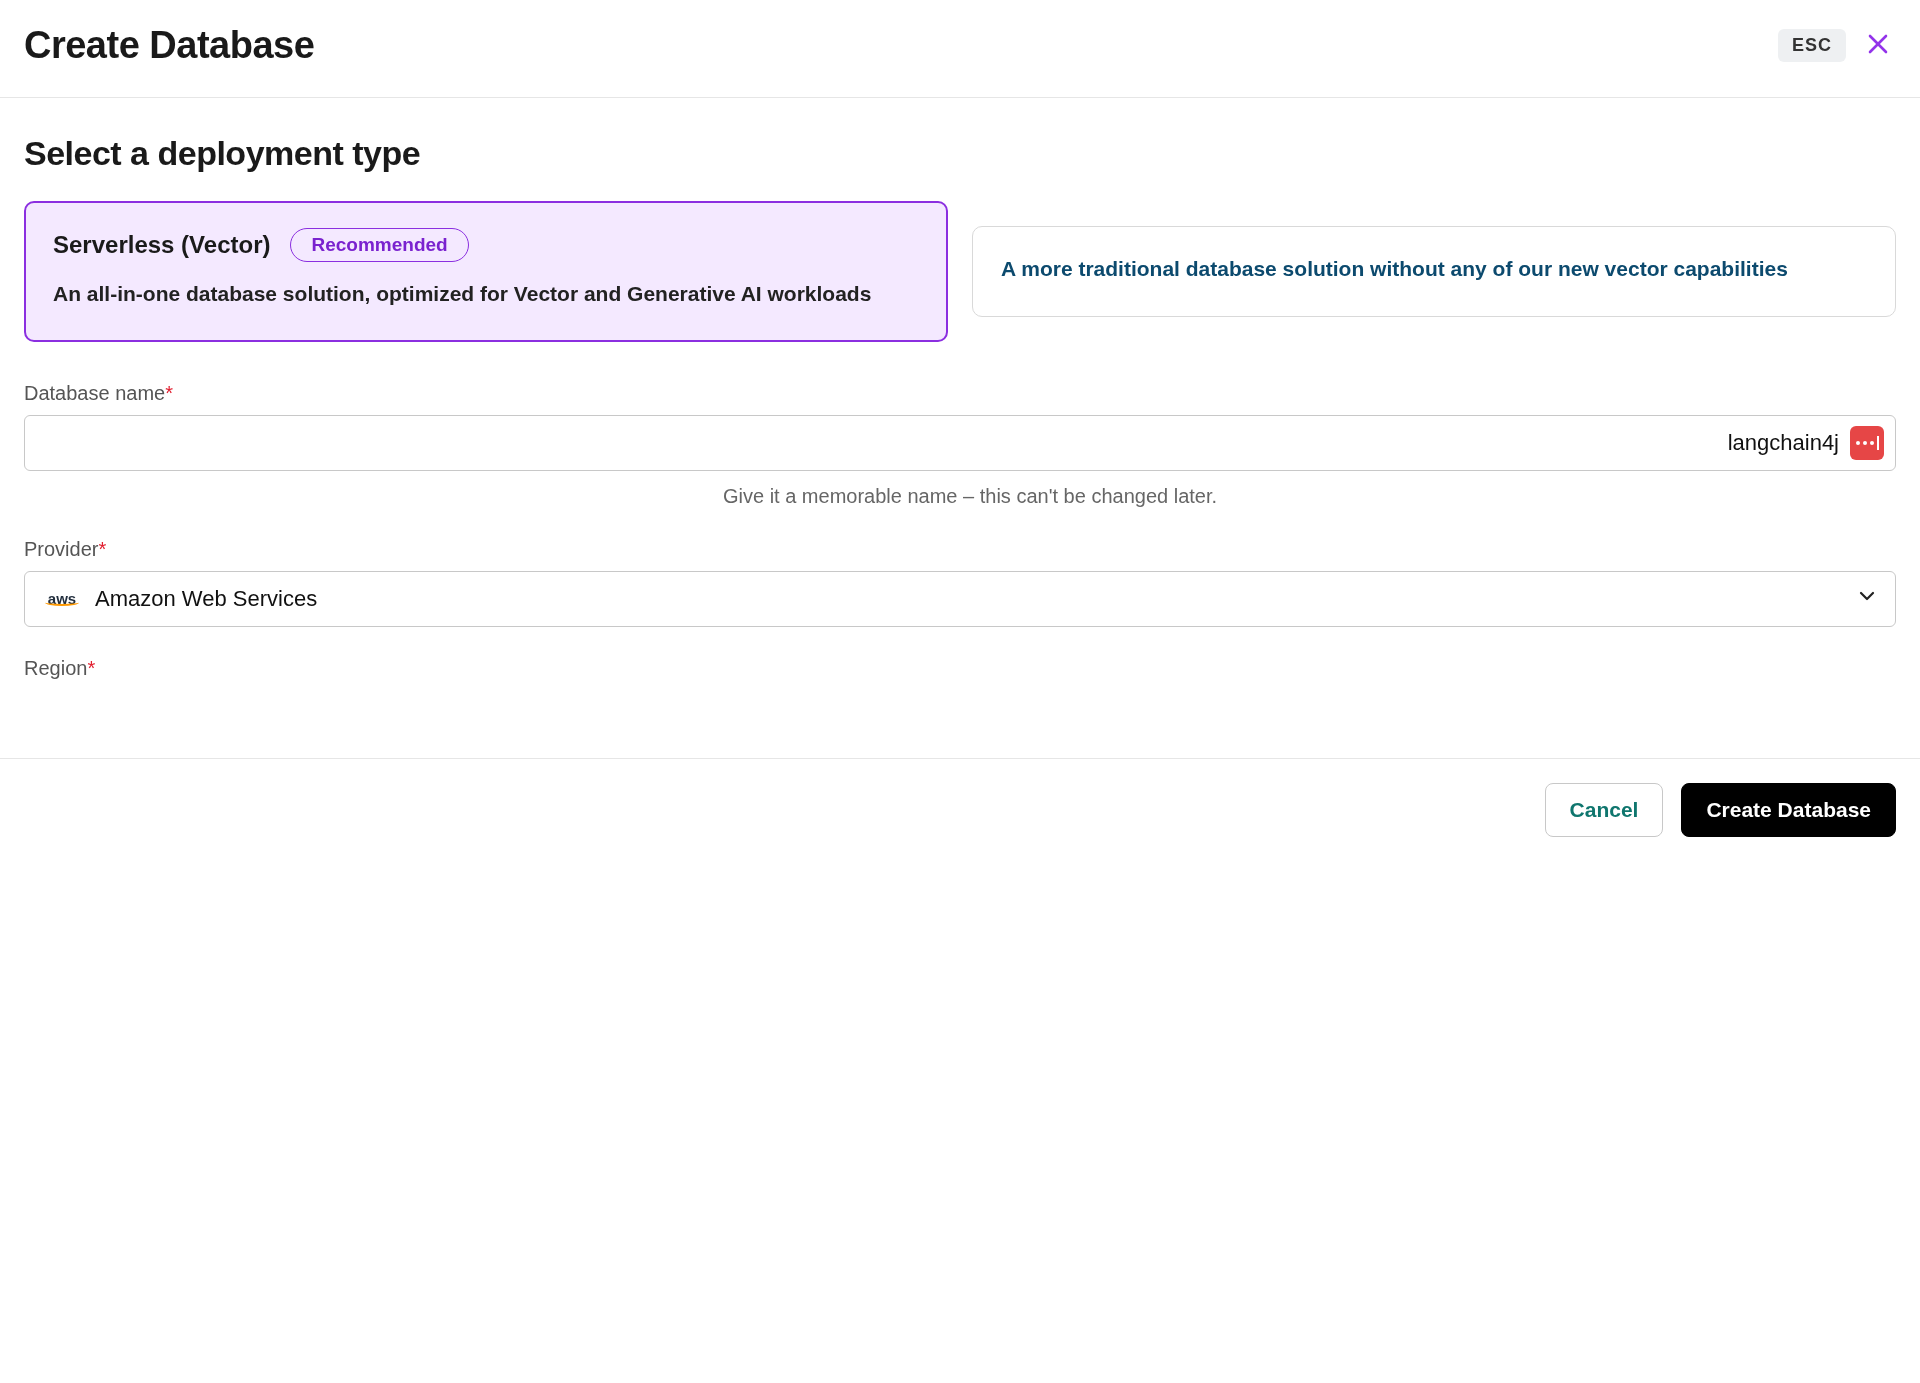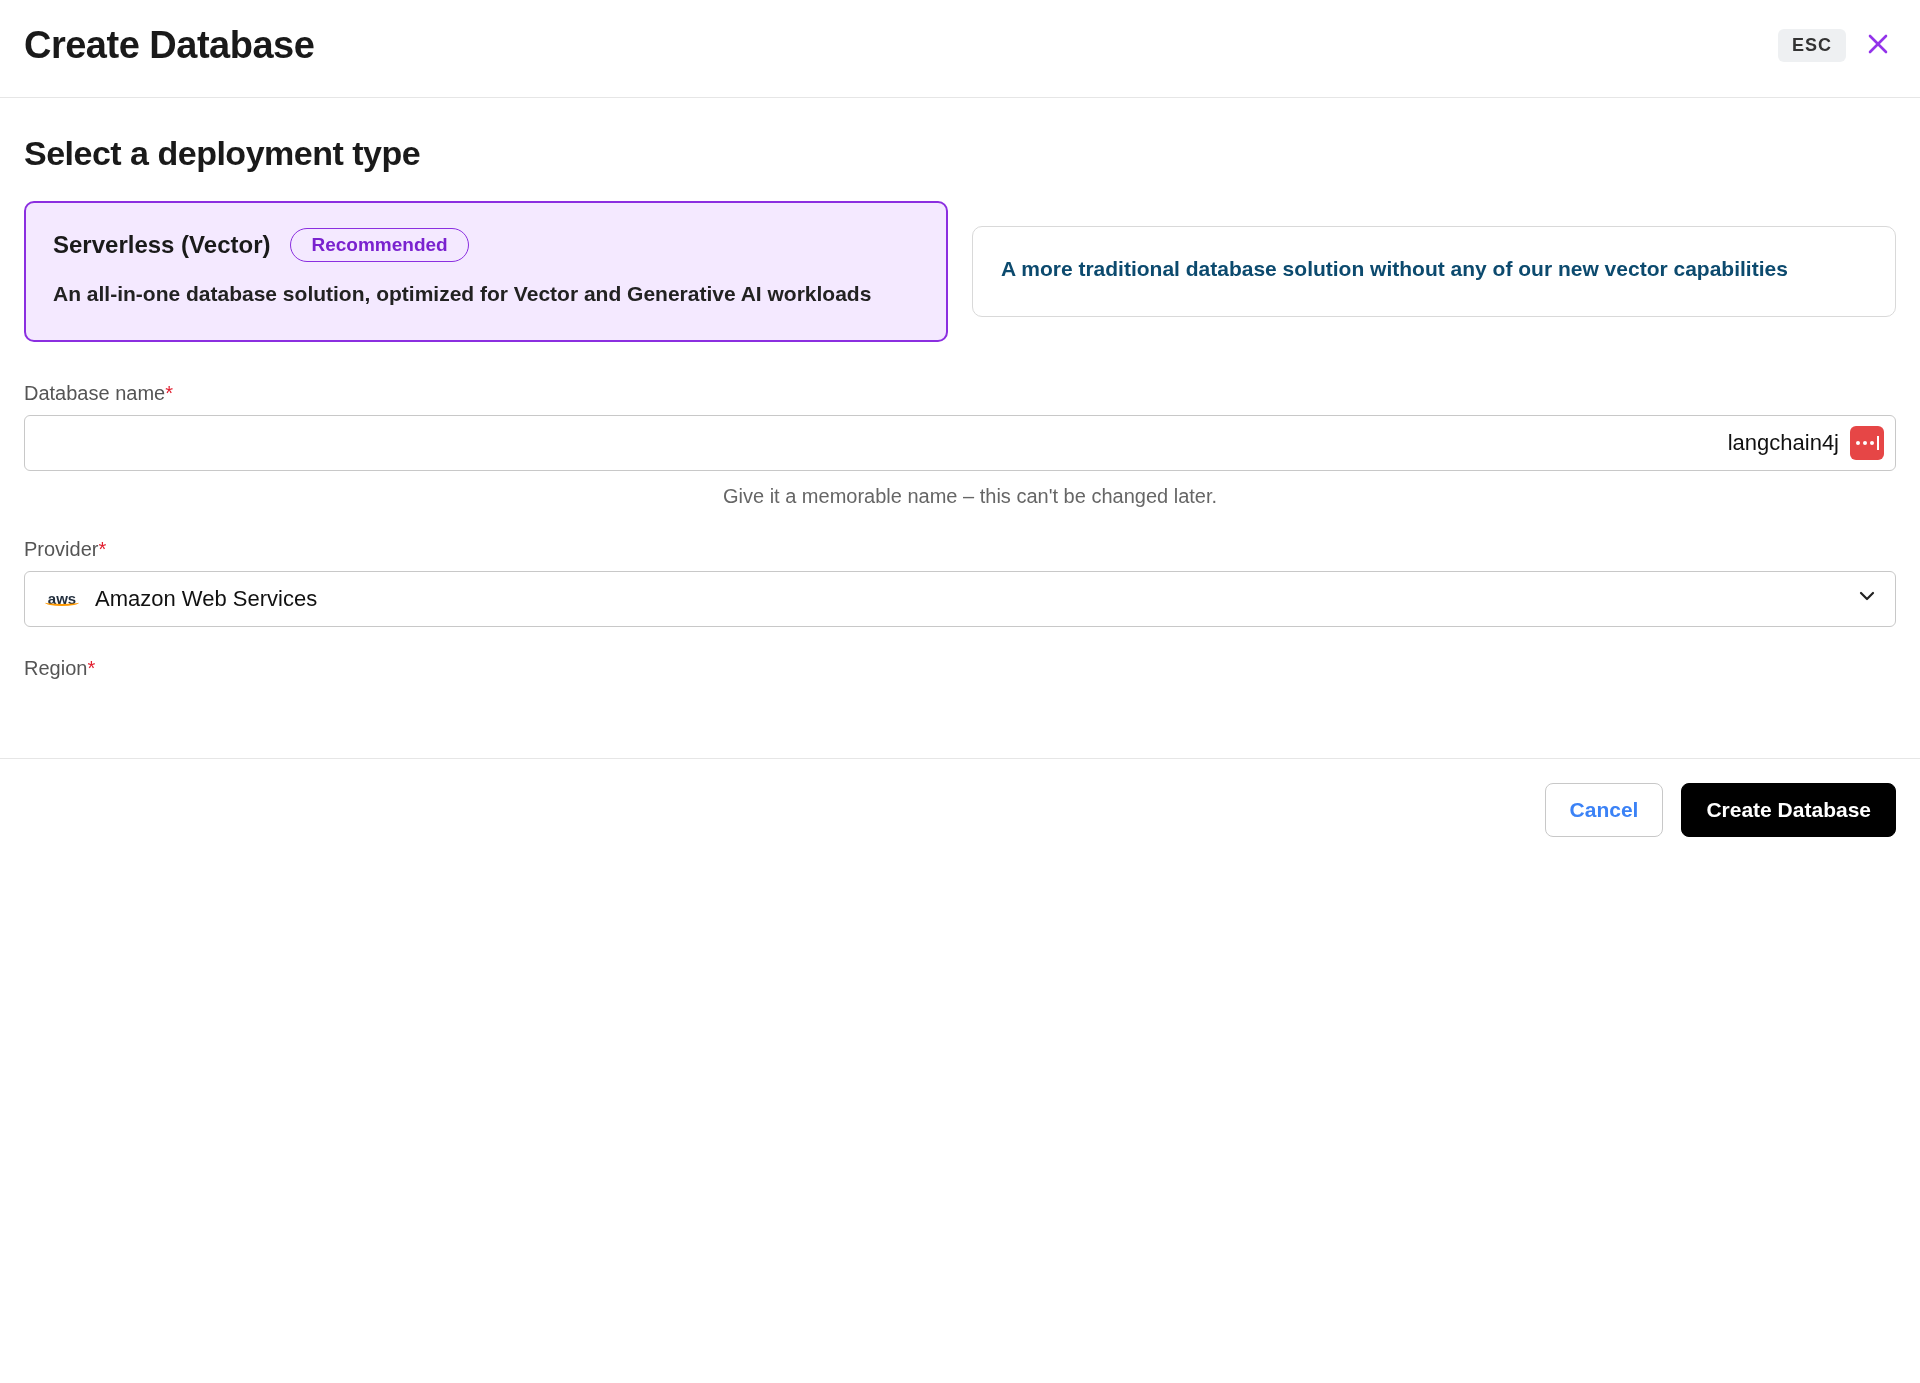--- a/index.html
+++ b/index.html
@@ -152,21 +152,21 @@
     border-top: 1px solid #e6e6e6;
     padding: 24px;
     display: flex; justify-content: flex-end; gap: 18px;
   }
   .btn {
     font-size: 21px; font-weight: 700;
     padding: 14px 24px;
     border-radius: 8px;
     cursor: pointer;
     border: 1px solid #c8c8c8;
-    background: #fff; color: #3b82f6;
+    background: #fff; color: #0f766e;
   }
   .btn.primary {
     background: #000; color: #fff; border-color: #000;
   }
 </style>
 </head>
 <body>
 
 <div class="header">
   <h1>Create Database</h1>

